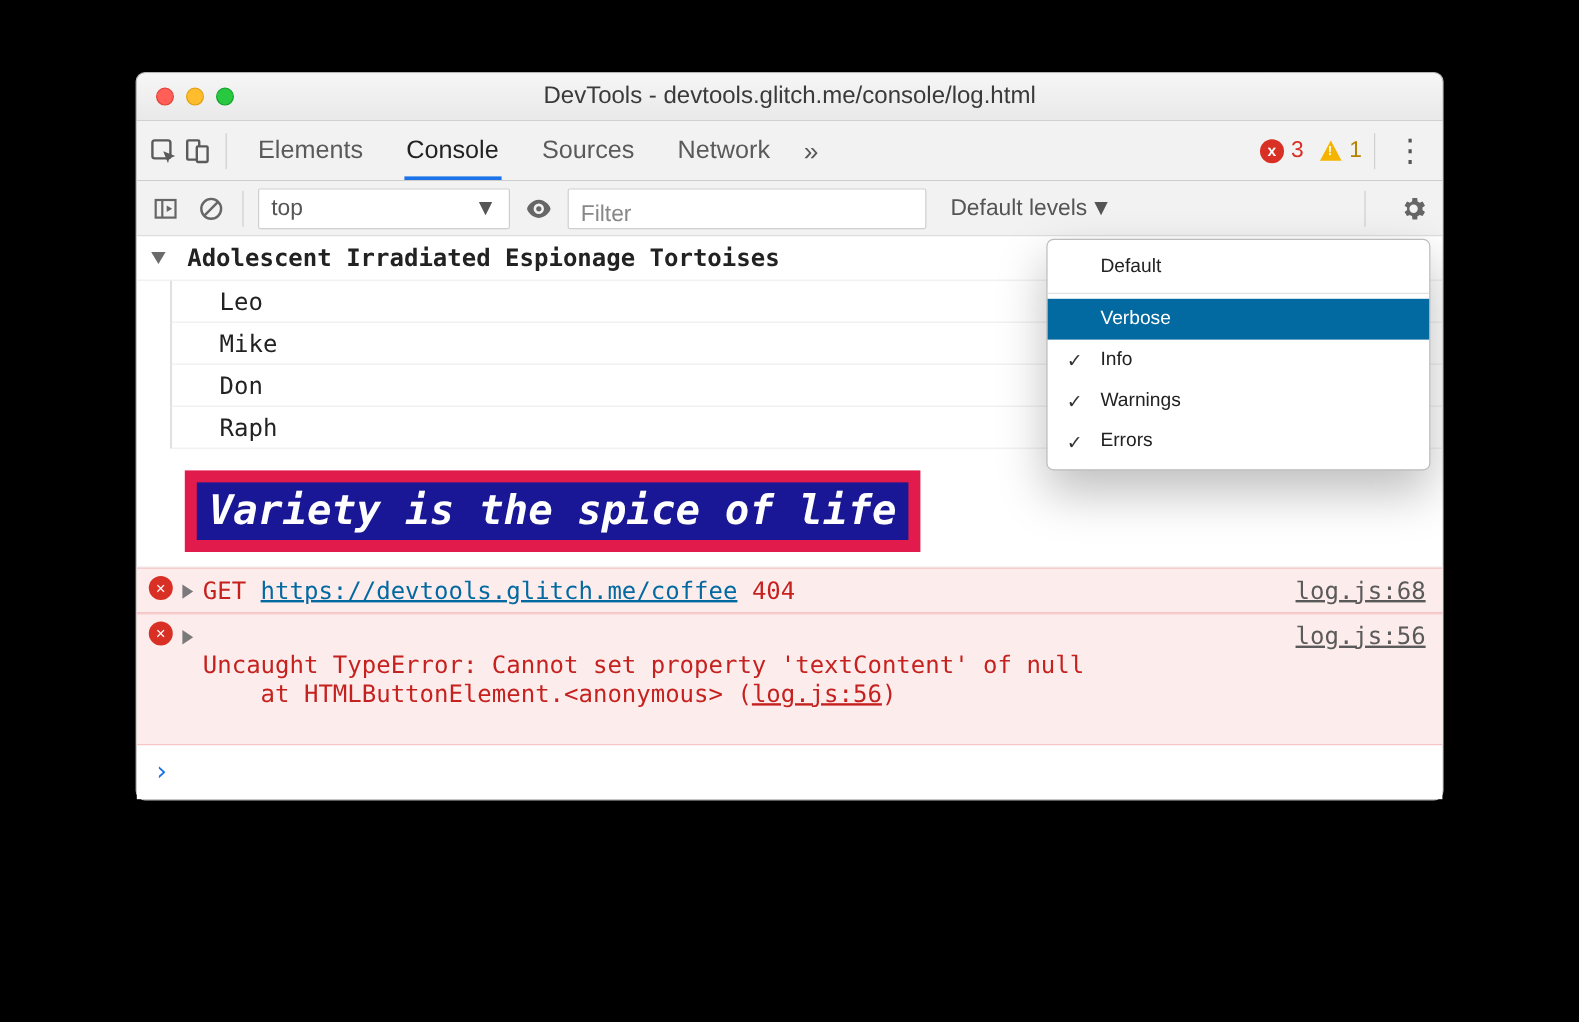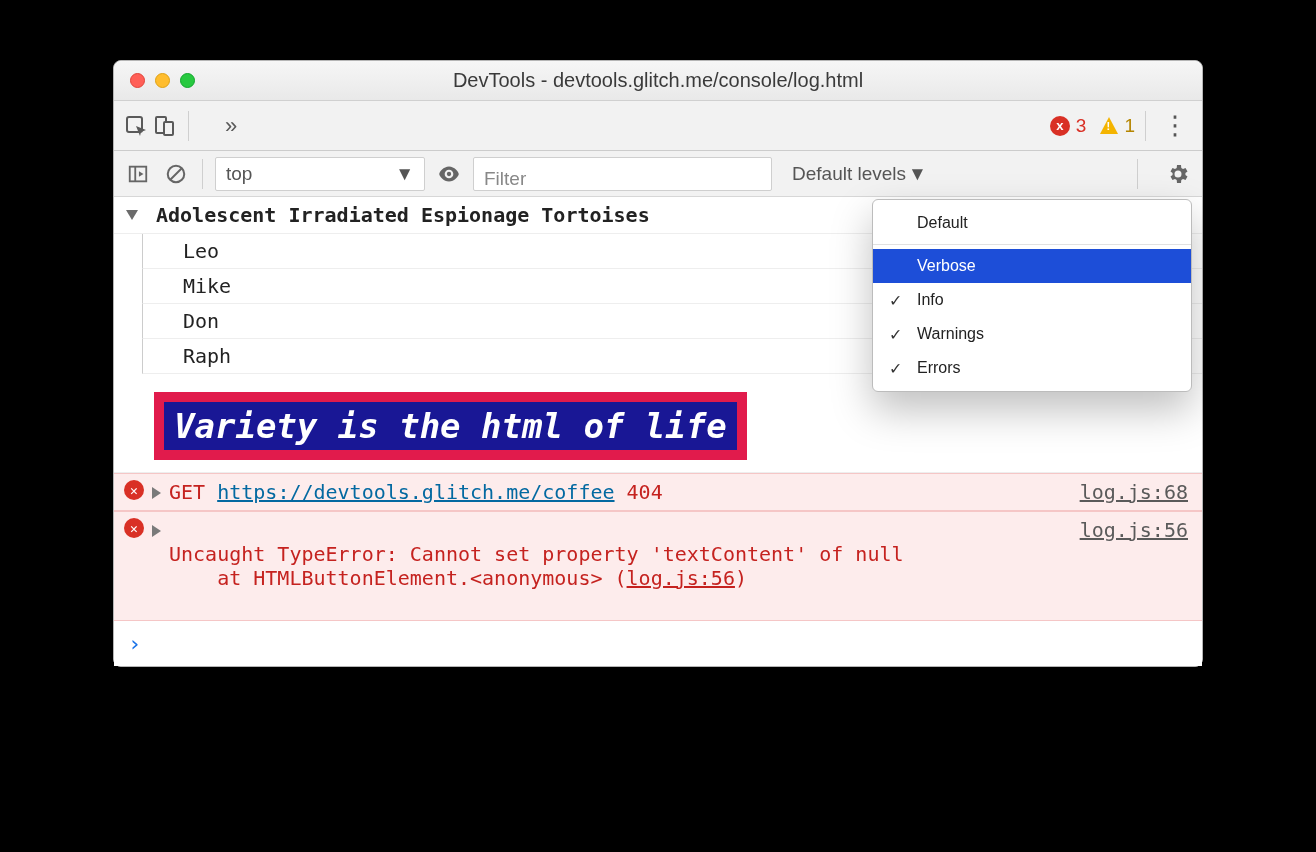--- a/index.html
+++ b/index.html
@@ -101,21 +101,21 @@
   .rtri{width:0;height:0;border-top:6px solid transparent;border-bottom:6px solid transparent;border-left:9px solid #7a7a7a;margin-top:7px;}
   .prompt-row{padding:10px 14px;color:#1a73e8;font-size:22px;}
   
   .menu{
     position:absolute;right:10px;top:138px;width:320px;
     background:#fff;border:1px solid #bcbcbc;border-radius:6px;
     box-shadow:0 18px 40px rgba(0,0,0,.25);
     padding:6px 0;z-index:50;font-size:16px;color:#222;
   }
   .menu .mi{padding:8px 16px 8px 44px;position:relative;cursor:pointer;}
-  .menu .mi.sel{background:#1d4ed8;color:#fff;}
+  .menu .mi.sel{background:#0369a1;color:#fff;}
   .menu .mi.check::before{content:"✓";position:absolute;left:16px;top:8px;color:#333;}
   .menu .divider{height:1px;background:#e1e1e1;margin:4px 0;}
   
   .u{text-decoration:underline;color:#0369a1;}
   .red{color:#c5221f;}
 </style>
 </head>
 <body>
 
 <div class="window">
@@ -136,20 +136,26 @@
           <path d="M12 12 L22 16 L17 18 L16 22 Z" fill="#5a5a5a" stroke="none"></path>
       </svg>
     </div>
     <div class="ic">
       <svg width="24" height="24" viewBox="0 0 24 24" fill="none" stroke="#5a5a5a" stroke-width="2">
         <rect x="4" y="3" width="10" height="16" rx="1"></rect>
           <rect x="12" y="8" width="9" height="13" rx="1" fill="#f2f2f2"></rect>
       </svg>
     </div>
     <div class="sep"></div>
+    <div class="tabs">
+      <div class="tab">Elements</div>
+      <div class="tab active">Console</div>
+      <div class="tab">Sources</div>
+      <div class="tab">Network</div>
+    </div>
     <div class="overflow">»</div>
     <div class="sp"></div>
     <div class="counts">
       <div class="badge-err">x</div>
       <span class="err-text">3</span>
       <div class="warn-tri"></div>
       <span class="warn-text">1</span>
     </div>
     <div class="sep"></div>
     <div class="kebab">⋮</div>
@@ -203,21 +209,21 @@
     </div>
     <div class="group-body">
       <div class="gline">Leo</div>
       <div class="gline">Mike</div>
       <div class="gline">Don</div>
       <div class="gline">Raph</div>
     </div>
 
     <div class="styled-wrap">
       <div class="styled">
-        <span>Variety is the html of life</span>
+        <span>Variety is the spice of life</span>
       </div>
     </div>
 
     <div class="err-row">
       <div class="badge-err">✕</div>
       <div class="rtri"></div>
       <div>
         <span class="red">GET</span>
         <span> </span>
         <span class="u">https://devtools.glitch.me/coffee</span>

